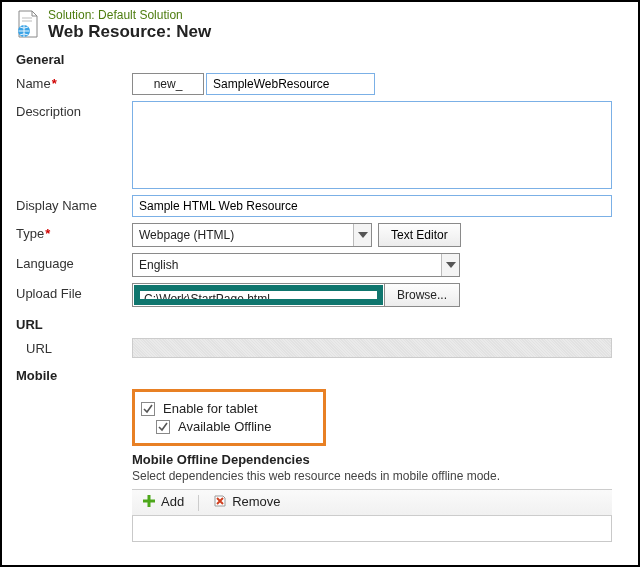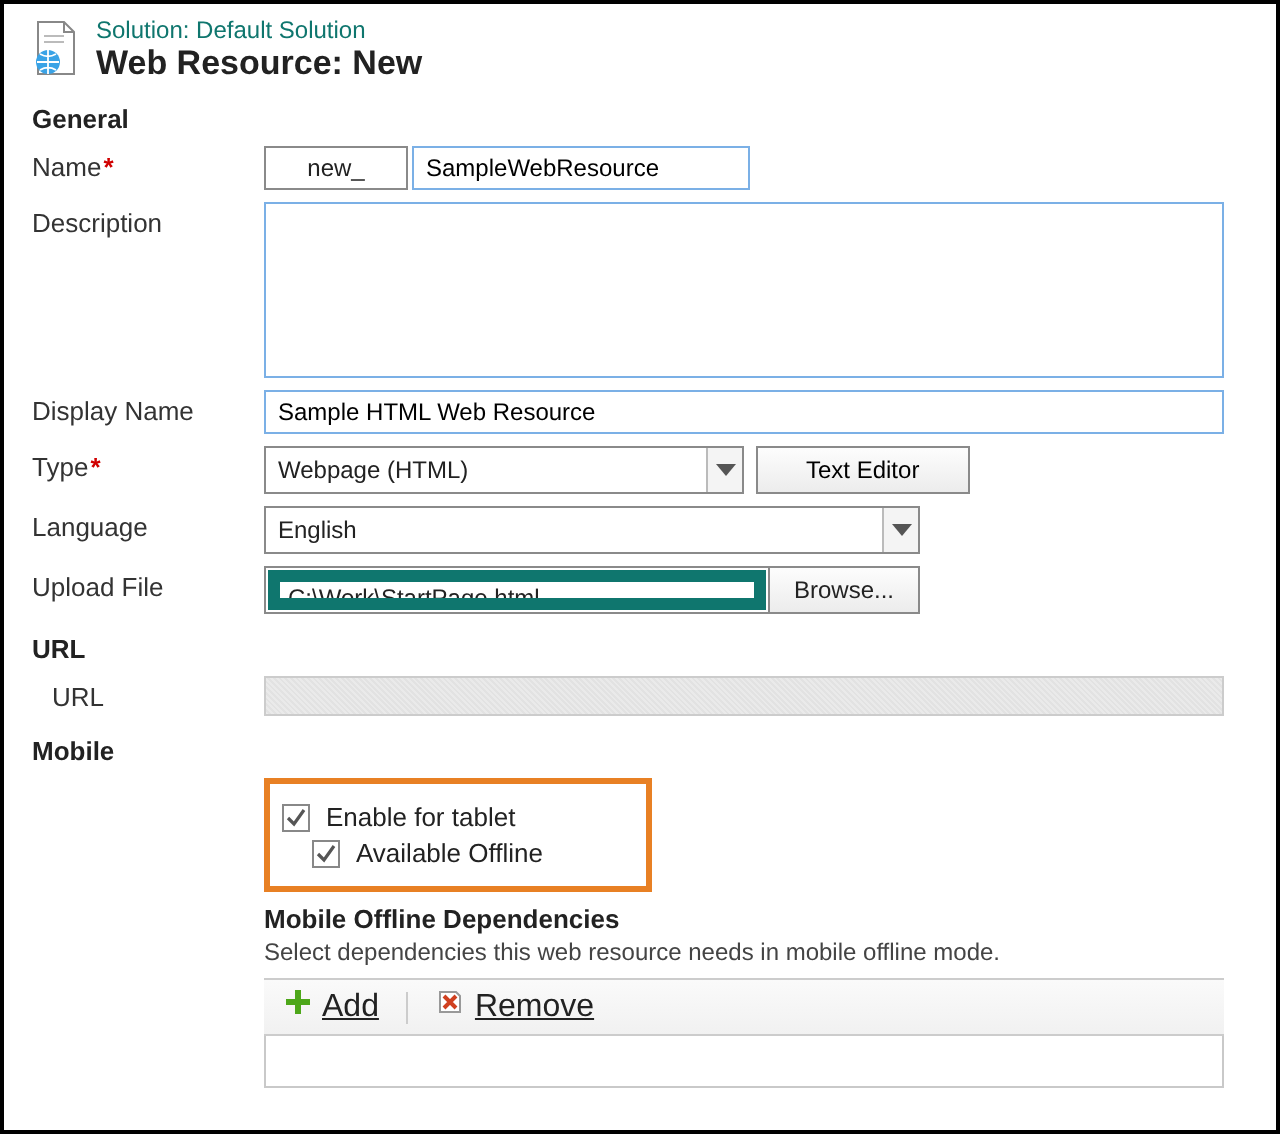--- a/index.html
+++ b/index.html
@@ -24,21 +24,21 @@
     gap: 8px;
     margin-bottom: 4px;
   }
   .doc-icon {
     width: 24px; height: 28px;
     position: relative;
     margin-top: 2px;
     flex: none;
   }
   .doc-icon svg { width: 24px; height: 28px; }
-  .solution-line { font-size: 12px; color: #0f766e; }
+  .solution-line { font-size: 12px; color: #4d7c0f; }
   .page-title { font-size: 17px; font-weight: 700; margin-top: 0px; }
   .section-h {
     font-weight: 700;
     font-size: 13px;
     margin: 10px 0 6px 0;
   }
   .row {
     display: flex;
     align-items: flex-start;
     margin-bottom: 6px;
@@ -98,21 +98,21 @@
     border-left: 1px solid #bbb;
     background: #f4f4f4;
   }
   .chevron-btn svg { width: 10px; height: 6px; }
   .type-row .select-like { width: 240px; }
   .lang-row .select-like { width: 328px; }
   .btn {
     border: 1px solid #8a8a8a;
     background: linear-gradient(#fdfdfd,#ececec);
     font-size: 12px;
-    padding: 3px 24px;
+    padding: 3px 12px;
     height: 24px;
     cursor: pointer;
     font-family: inherit;
   }
   .upload-wrap {
     display: flex;
     width: 328px;
     border: 1px solid #8a8a8a;
     background: #fff;
     height: 24px;
@@ -170,25 +170,24 @@
     display: flex;
     align-items: center;
     gap: 4px;
     border-top: 1px solid #ccc;
     border-bottom: 1px solid #ccc;
     padding: 3px 4px;
     background: linear-gradient(#fafafa,#f1f1f1);
     width: 480px;
   }
   .tbtn {
-    display: flex; align-items: center; gap: 5px;
+    display: flex; align-items: flex-start; gap: 5px;
     padding: 1px 6px;
-    font-size: 16px;
+    font-size: 13px;
     cursor: pointer;
-    text-decoration: underline;
   }
   .vsep { width: 1px; height: 16px; background: #ccc; margin: 0 4px; }
   .plus-ic svg, .remove-ic svg { width: 14px; height: 14px; }
   .list-box {
     width: 480px;
     height: 26px;
     border: 1px solid #c9c9c9;
     border-top: none;
     background: #fff;
   }

